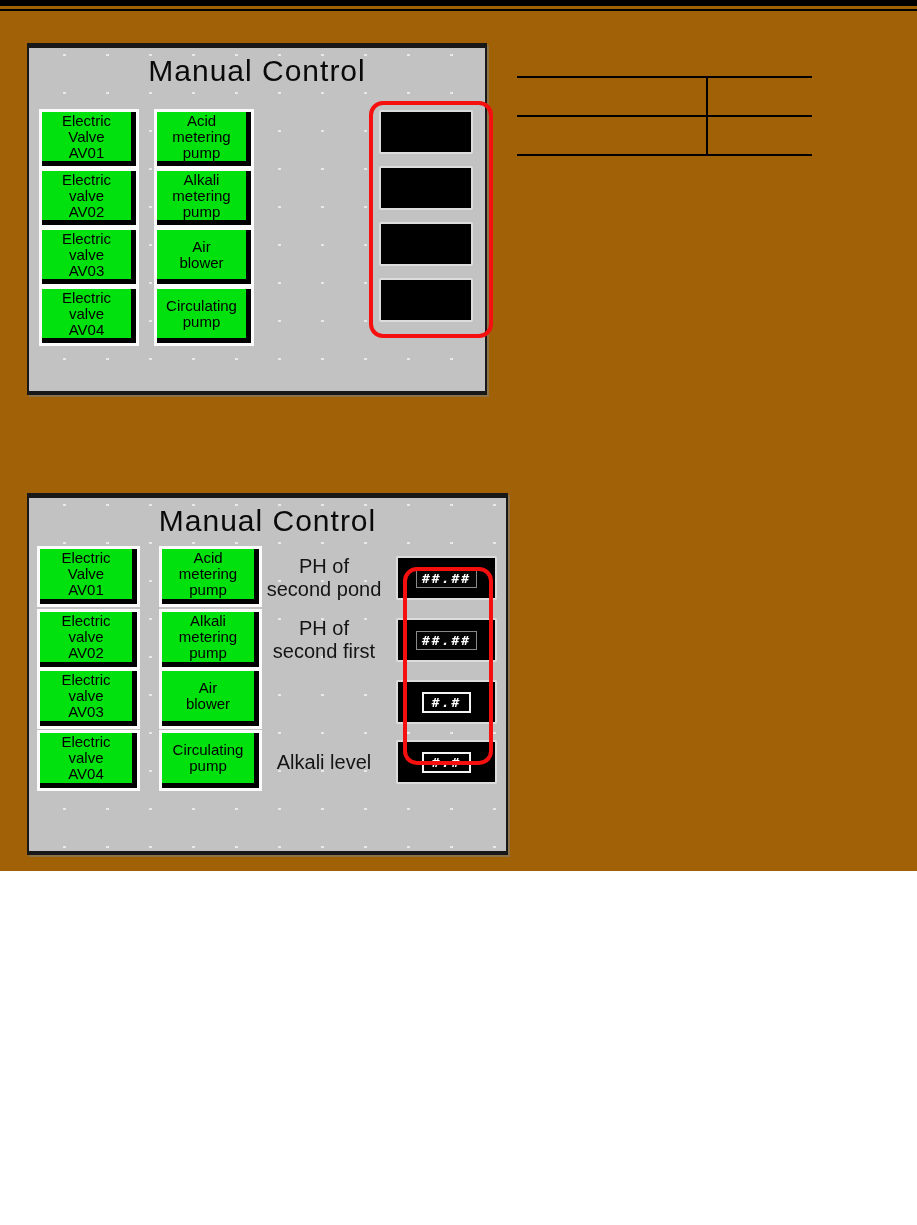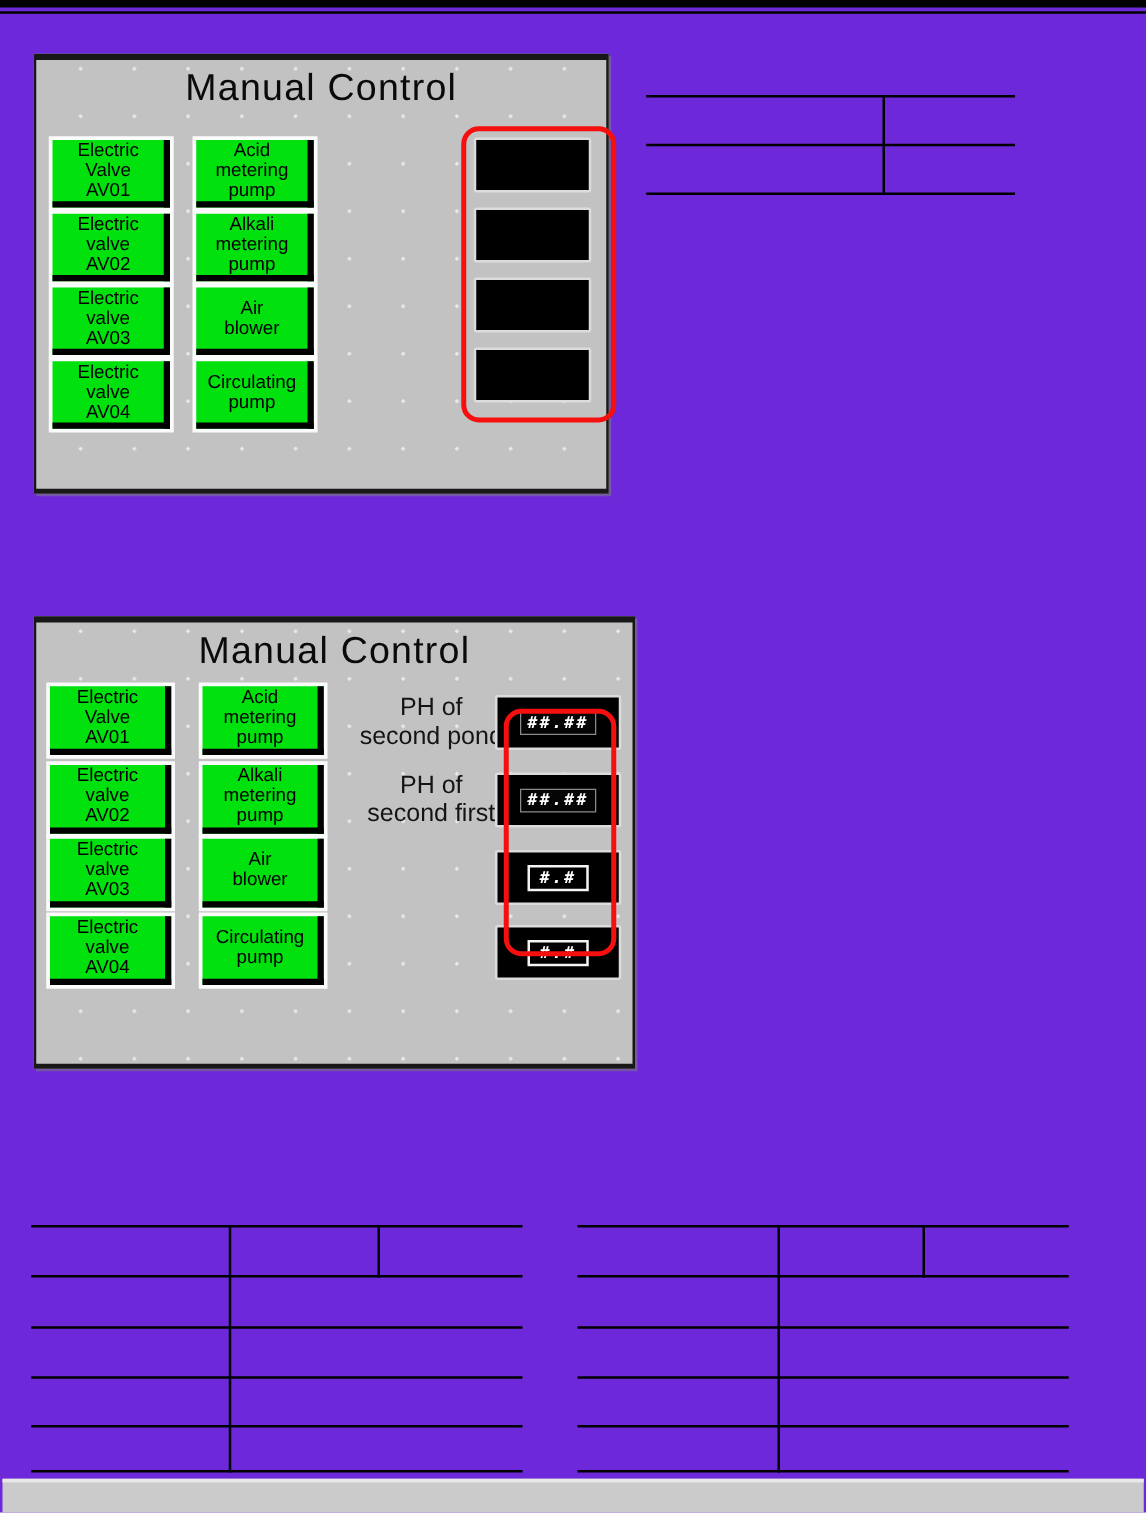--- a/index.html
+++ b/index.html
@@ -1,17 +1,17 @@
 <!DOCTYPE html>
 <html><head>
 <meta charset="utf-8">
 <style>
   html,body{margin:0;padding:0;background:#ffffff;}
   body{width:917px;height:1225px;font-family:"Liberation Sans",sans-serif;}
-  .page{position:relative;width:917px;height:1210px;background:#6d28d9;overflow:hidden;}
+  .page{position:relative;width:917px;height:871px;background:#a16207;overflow:hidden;}
   .rule-thick{position:absolute;left:0;top:0;width:917px;height:6px;background:#000;}
   .rule-thin{position:absolute;left:0;top:9px;width:917px;height:2px;background:#000;}
 
   
   .panel{position:absolute;box-sizing:border-box;
     background-color:#c2c2c2;
     background-image:radial-gradient(circle,#e9e9e9 1.2px,rgba(0,0,0,0) 1.5px);
     background-size:43px 38px;background-position:14px 26px;
     border:2px solid #181818;border-top-width:5px;border-bottom-width:4px;
     box-shadow:2px 2px 0 rgba(125,125,125,.55);}
@@ -28,21 +28,21 @@
 
   .disp-wrap{position:absolute;background:#dcdcdc;padding:2px;box-sizing:border-box;border-radius:2px;}
   .disp{width:100%;height:100%;background:#000;display:flex;align-items:center;justify-content:center;}
   .seg{font-family:"DejaVu Sans Mono",monospace;font-style:italic;font-weight:bold;
     font-size:13px;letter-spacing:2px;color:#fff;white-space:nowrap;}
   .seg.ph{border:1px solid #8a8a8a;padding:1px 5px;background:#050505;}
   .seg.lvl{border:2px solid #f4f4f4;padding:1px 8px;background:#000;}
 
   .red-frame{position:absolute;border:4px solid #f50f0f;border-radius:14px;z-index:5;pointer-events:none;}
 
-  .readout-label{position:absolute;left:241px;width:150px;display:flex;flex-direction:column;
+  .readout-label{position:absolute;left:220px;width:150px;display:flex;flex-direction:column;
     align-items:center;justify-content:center;text-align:center;
     font-size:20px;line-height:23px;color:#141414;}
 
   
   .tbl{position:absolute;}
   .hline{position:absolute;left:0;width:100%;height:2px;background:#000;}
   .vline{position:absolute;width:2px;background:#000;}
 
   .footer-bar{position:absolute;left:2px;top:1183px;width:913px;height:38px;
     background:#cccbcb;border-top:3px solid #e8e8e8;box-sizing:border-box;}
@@ -200,20 +200,24 @@
         </div>
     </div>
 
     <div class="readout-label" style="top:58px;height:44px;">
       <span>PH of</span>
         <span>second pond</span>
     </div>
     <div class="readout-label" style="top:120px;height:44px;">
       <span>PH of</span>
         <span>second first</span>
+    </div>
+    <div class="readout-label" style="top:242px;height:44px;">
+      <span>Alkali level</span>
+        <span></span>
     </div>
 
     <div class="disp-wrap" style="left:367px;top:58px;width:101px;height:44px;">
       <div class="disp">
           <span class="seg ph">##.##</span>
         </div>
     </div>
     <div class="disp-wrap" style="left:367px;top:120px;width:101px;height:44px;">
       <div class="disp">
           <span class="seg ph">##.##</span>

